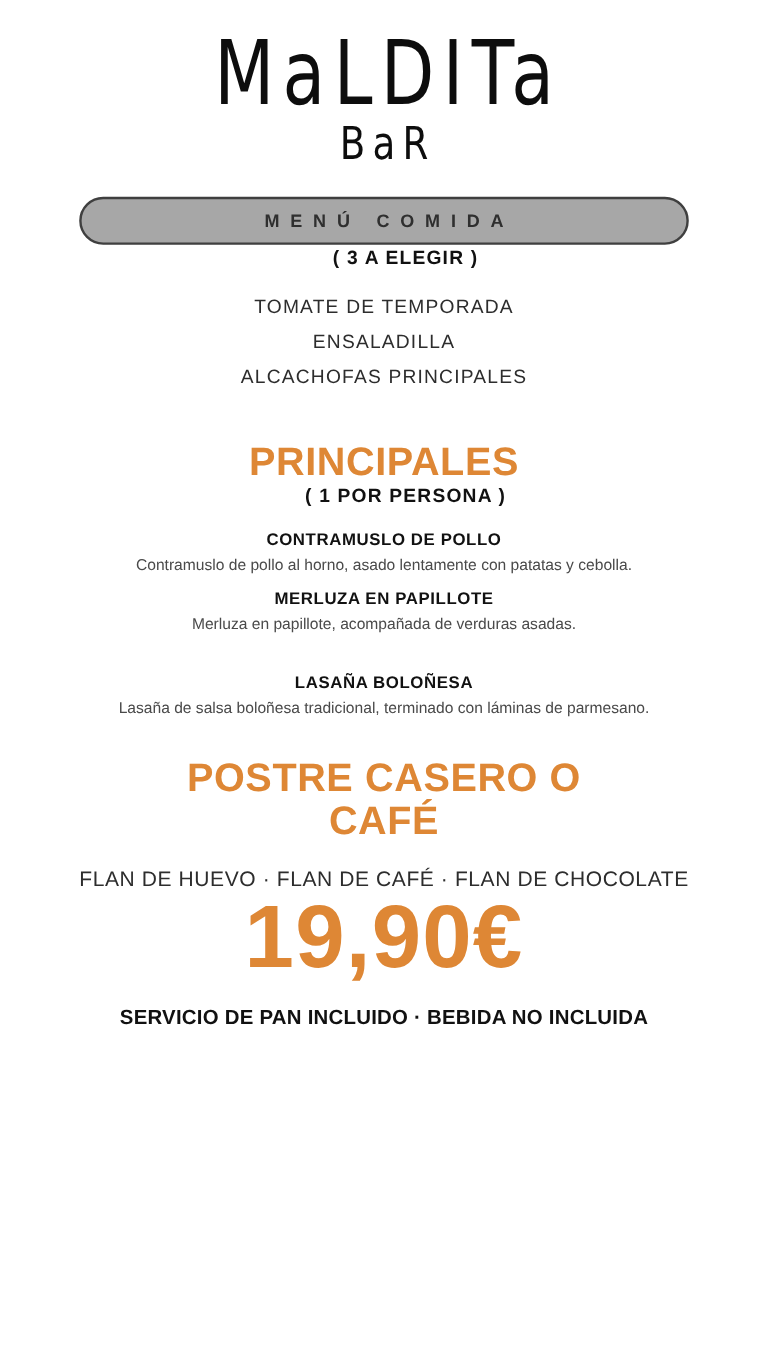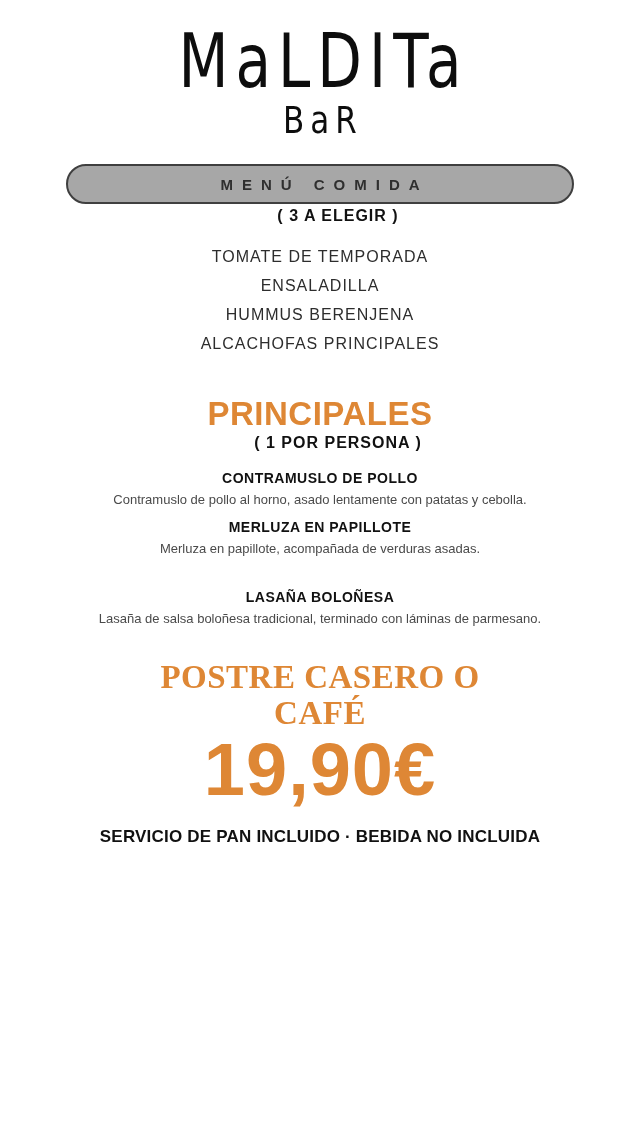--- a/index.html
+++ b/index.html
@@ -72,21 +72,21 @@
     color: var(--accent);
     font-weight: bold;
     font-size: 33px;
     line-height: 35px;
     letter-spacing: 0.5px;
     margin-left: auto;
     margin-right: auto;
   }
   .aperitivo-title { margin-top: 28px; width: 380px; }
   .principales-title { margin-top: 38px; }
-  .postre-title { margin-top: 32px; width: 340px; line-height: 36px; font-family: Liberation Serif, serif; }
+  .postre-title { margin-top: 32px; width: 340px; line-height: 36px; }
   .section-sub {
     margin-top: 3px;
     font-size: 16px;
     font-weight: bold;
     letter-spacing: 1px;
     color: var(--ink);
     margin-left: 36px;
   }
   
   .item-list {
@@ -149,21 +149,20 @@
 
   <div class="banner">
     <span class="banner-label">MENÚ COMIDA</span>
   </div>
 
   <div>
     <div class="section-sub">( 3 A ELEGIR )</div>
     <div class="item-list">
       <div>TOMATE DE TEMPORADA</div>
       <div>ENSALADILLA</div>
-      <div>HUMMUS BERENJENA</div>
       <div>ALCACHOFAS PRINCIPALES</div>
     </div>
   </div>
 
   <div>
     <div class="section-title principales-title">PRINCIPALES</div>
     <div class="section-sub">( 1 POR PERSONA )</div>
     <div class="dish-list">
       <div class="dish">
         <div class="dish-name">CONTRAMUSLO DE POLLO</div>
@@ -175,19 +174,20 @@
       </div>
       <div class="dish extra-gap">
         <div class="dish-name">LASAÑA BOLOÑESA</div>
         <div class="dish-desc">Lasaña de salsa boloñesa tradicional, terminado con láminas de parmesano.</div>
       </div>
     </div>
   </div>
 
   <div>
     <div class="section-title postre-title">POSTRE CASERO O CAFÉ</div>
+    <div class="options-line">FLAN DE HUEVO · FLAN DE CAFÉ · FLAN DE CHOCOLATE</div>
   </div>
 
   <div class="price">19,90€</div>
 
   <div class="footer-note">SERVICIO DE PAN INCLUIDO · BEBIDA NO INCLUIDA</div>
 
 </div>
 
 </body></html>

